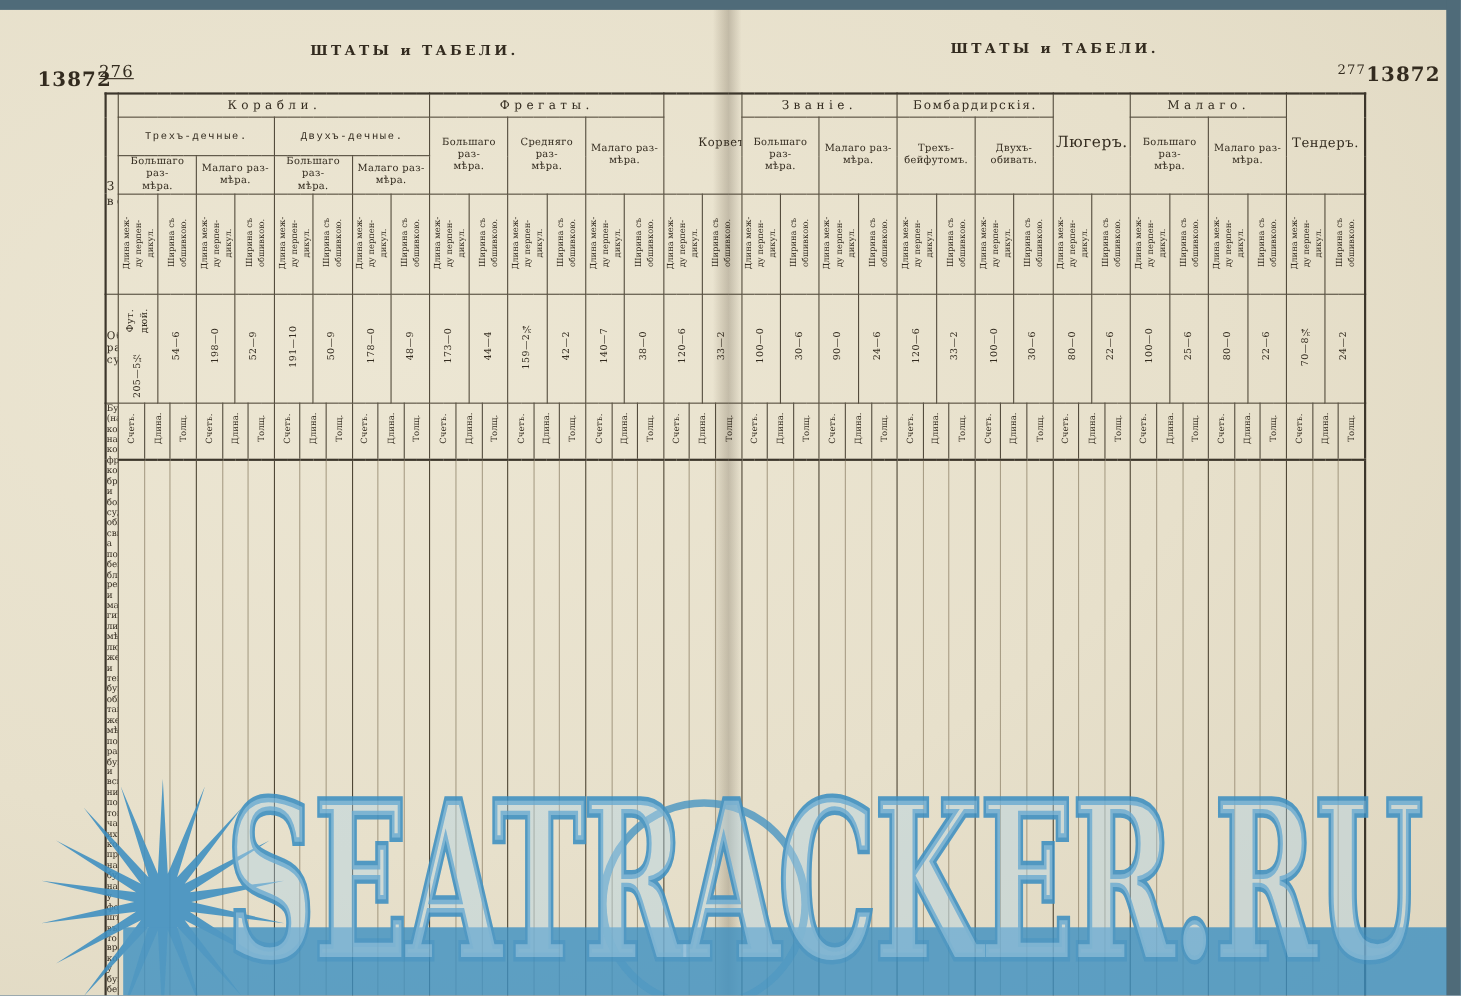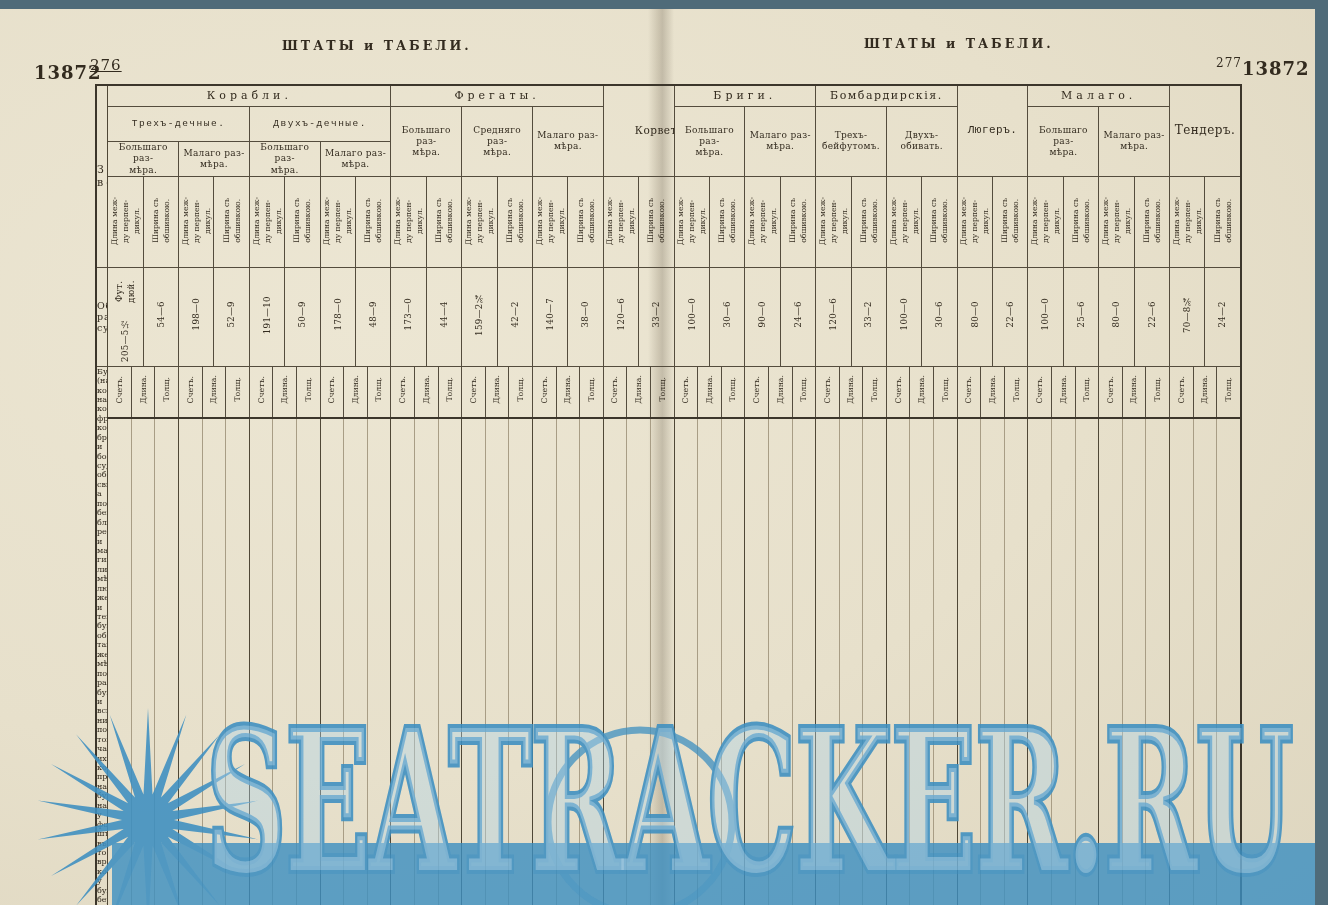--- a/index.html
+++ b/index.html
@@ -63,23 +63,23 @@
   <div class="hdr" id="plate-left">13872</div>
   <div class="hdr" id="plate-right">13872</div>
 
   <table id="t">
       <tbody>
         <tr>
           <th class="rl corner" rowspan="4">Званіе вещей.</th>
           <th class="hc cat" colspan="24">Корабли.</th>
           <th class="hc cat" colspan="18">Фрегаты.</th>
           <th class="hc cat" colspan="6" rowspan="3" style="font-size: 10.5px; letter-spacing: 0.5px; padding-left: 31px;">Корветъ.</th>
-          <th class="hc cat" colspan="12">Бриги.</th>
+          <th class="hc cat" colspan="12">Званіе.</th>
           <th class="hc cat" colspan="12" style="letter-spacing: 1.5px;">Бомбардирскія.</th>
-          <th class="hc cat" colspan="6" rowspan="3" style="font-size: 11px; letter-spacing: 0.5px; font-family: Liberation Mono, monospace;">Люгеръ.</th>
+          <th class="hc cat" colspan="6" rowspan="3" style="font-size: 14px; letter-spacing: 0.5px;">Люгеръ.</th>
           <th class="hc cat" colspan="12">Малаго.</th>
           <th class="hc cat" colspan="6" rowspan="3" style="font-size: 12px; letter-spacing: 0.5px;">Тендеръ.</th>
         </tr>
         <tr>
           <th class="hc t2" colspan="12">Трехъ-дечные.</th>
           <th class="hc t2" colspan="12">Двухъ-дечные.</th>
           <th class="hc t3" colspan="6" rowspan="2">Большаго раз-
 мѣра.</th>
           <th class="hc t3" colspan="6" rowspan="2">Средняго раз-
 мѣра.</th>

